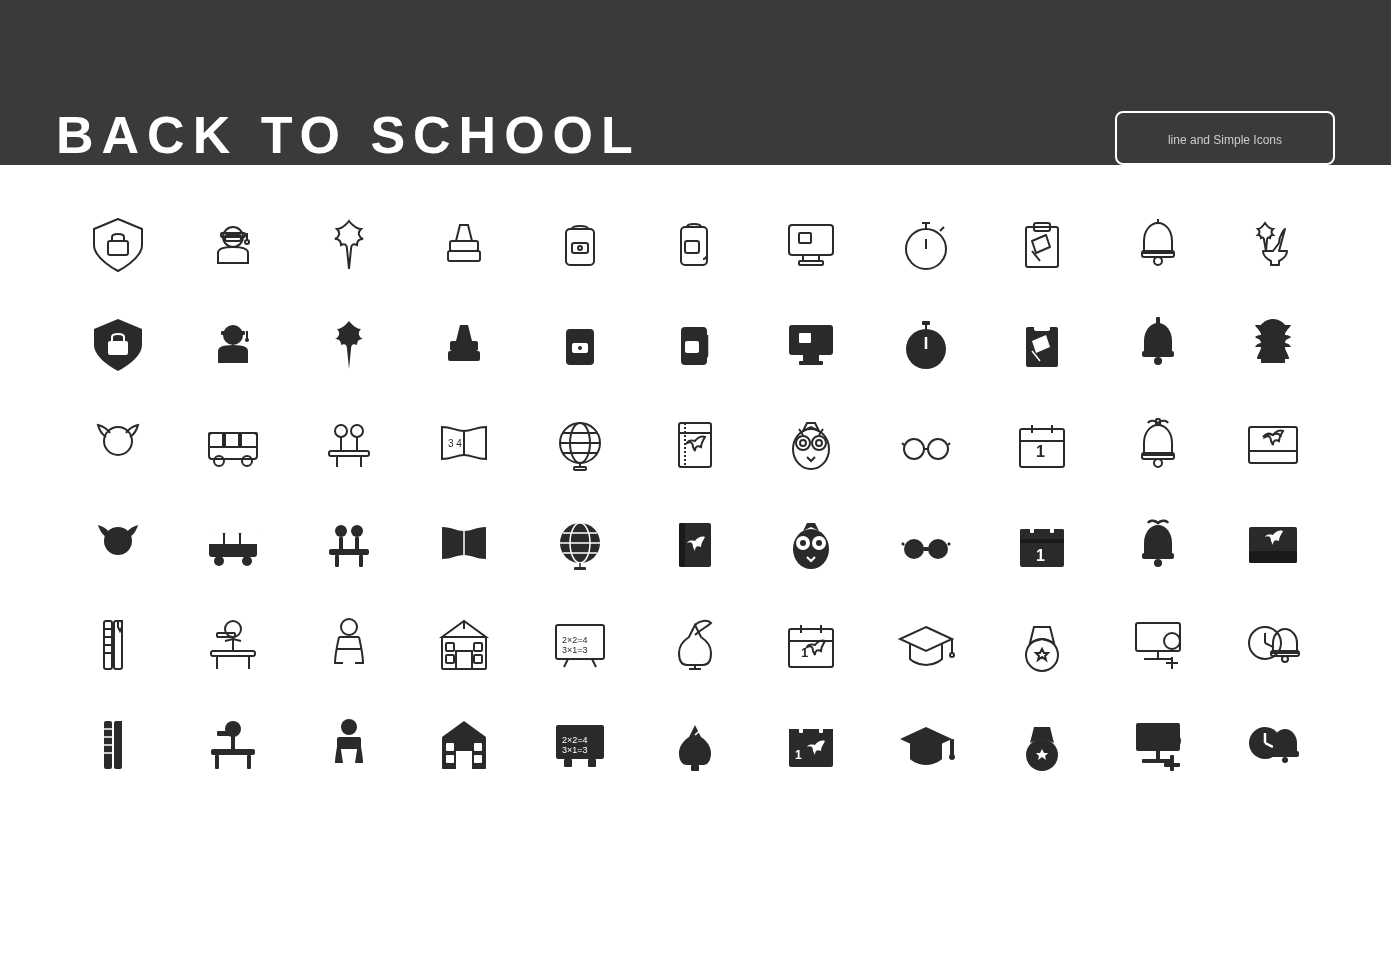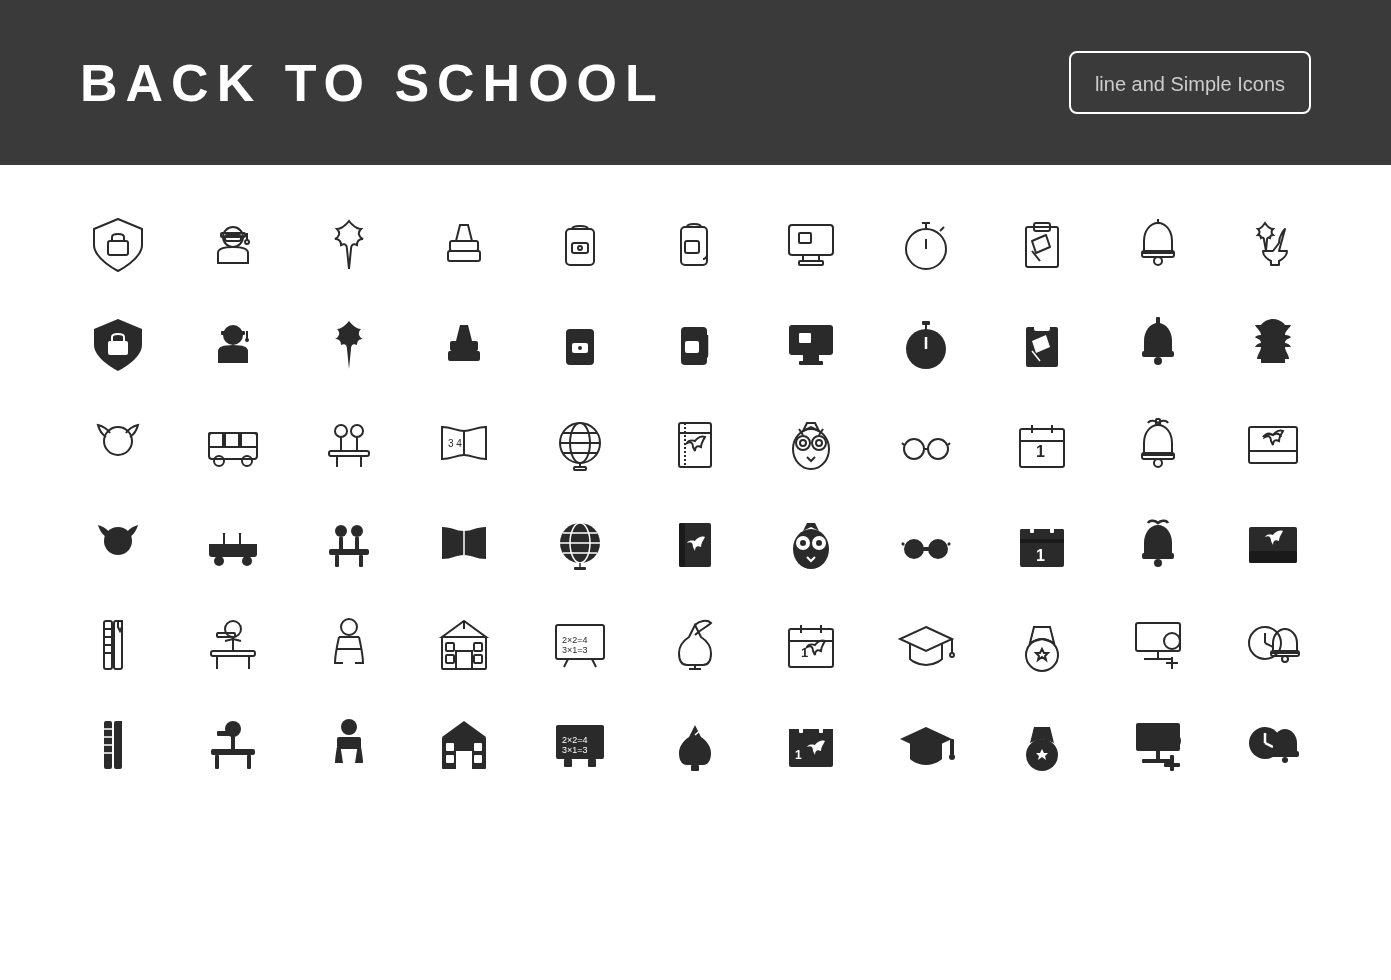--- a/index.html
+++ b/index.html
@@ -9,23 +9,23 @@
       background: #ffffff;
       font-family: Arial, sans-serif;
       overflow: hidden;
     }
 
     .header {
       background: #3a3a3a;
       width: 100%;
       height: 165px;
       display: flex;
-      align-items: center;
+      align-items: flex-end;
       justify-content: space-between;
-      padding: 0 80px;
+      padding: 0 56px;
     }
 
     .header-title {
       color: #ffffff;
       font-size: 52px;
       font-weight: 900;
       letter-spacing: 8px;
       text-transform: uppercase;
     }
 
@@ -39,21 +39,21 @@
 
     .badge-styles {
       color: #ffffff;
       font-size: 36px;
       font-weight: 900;
       letter-spacing: 4px;
     }
 
     .badge-sub {
       color: #cccccc;
-      font-size: 20px;
+      font-size: 12px;
       margin-top: 4px;
     }
 
     .icons-area {
       padding: 30px 60px;
       display: flex;
       flex-direction: column;
       gap: 0px;
     }
 

